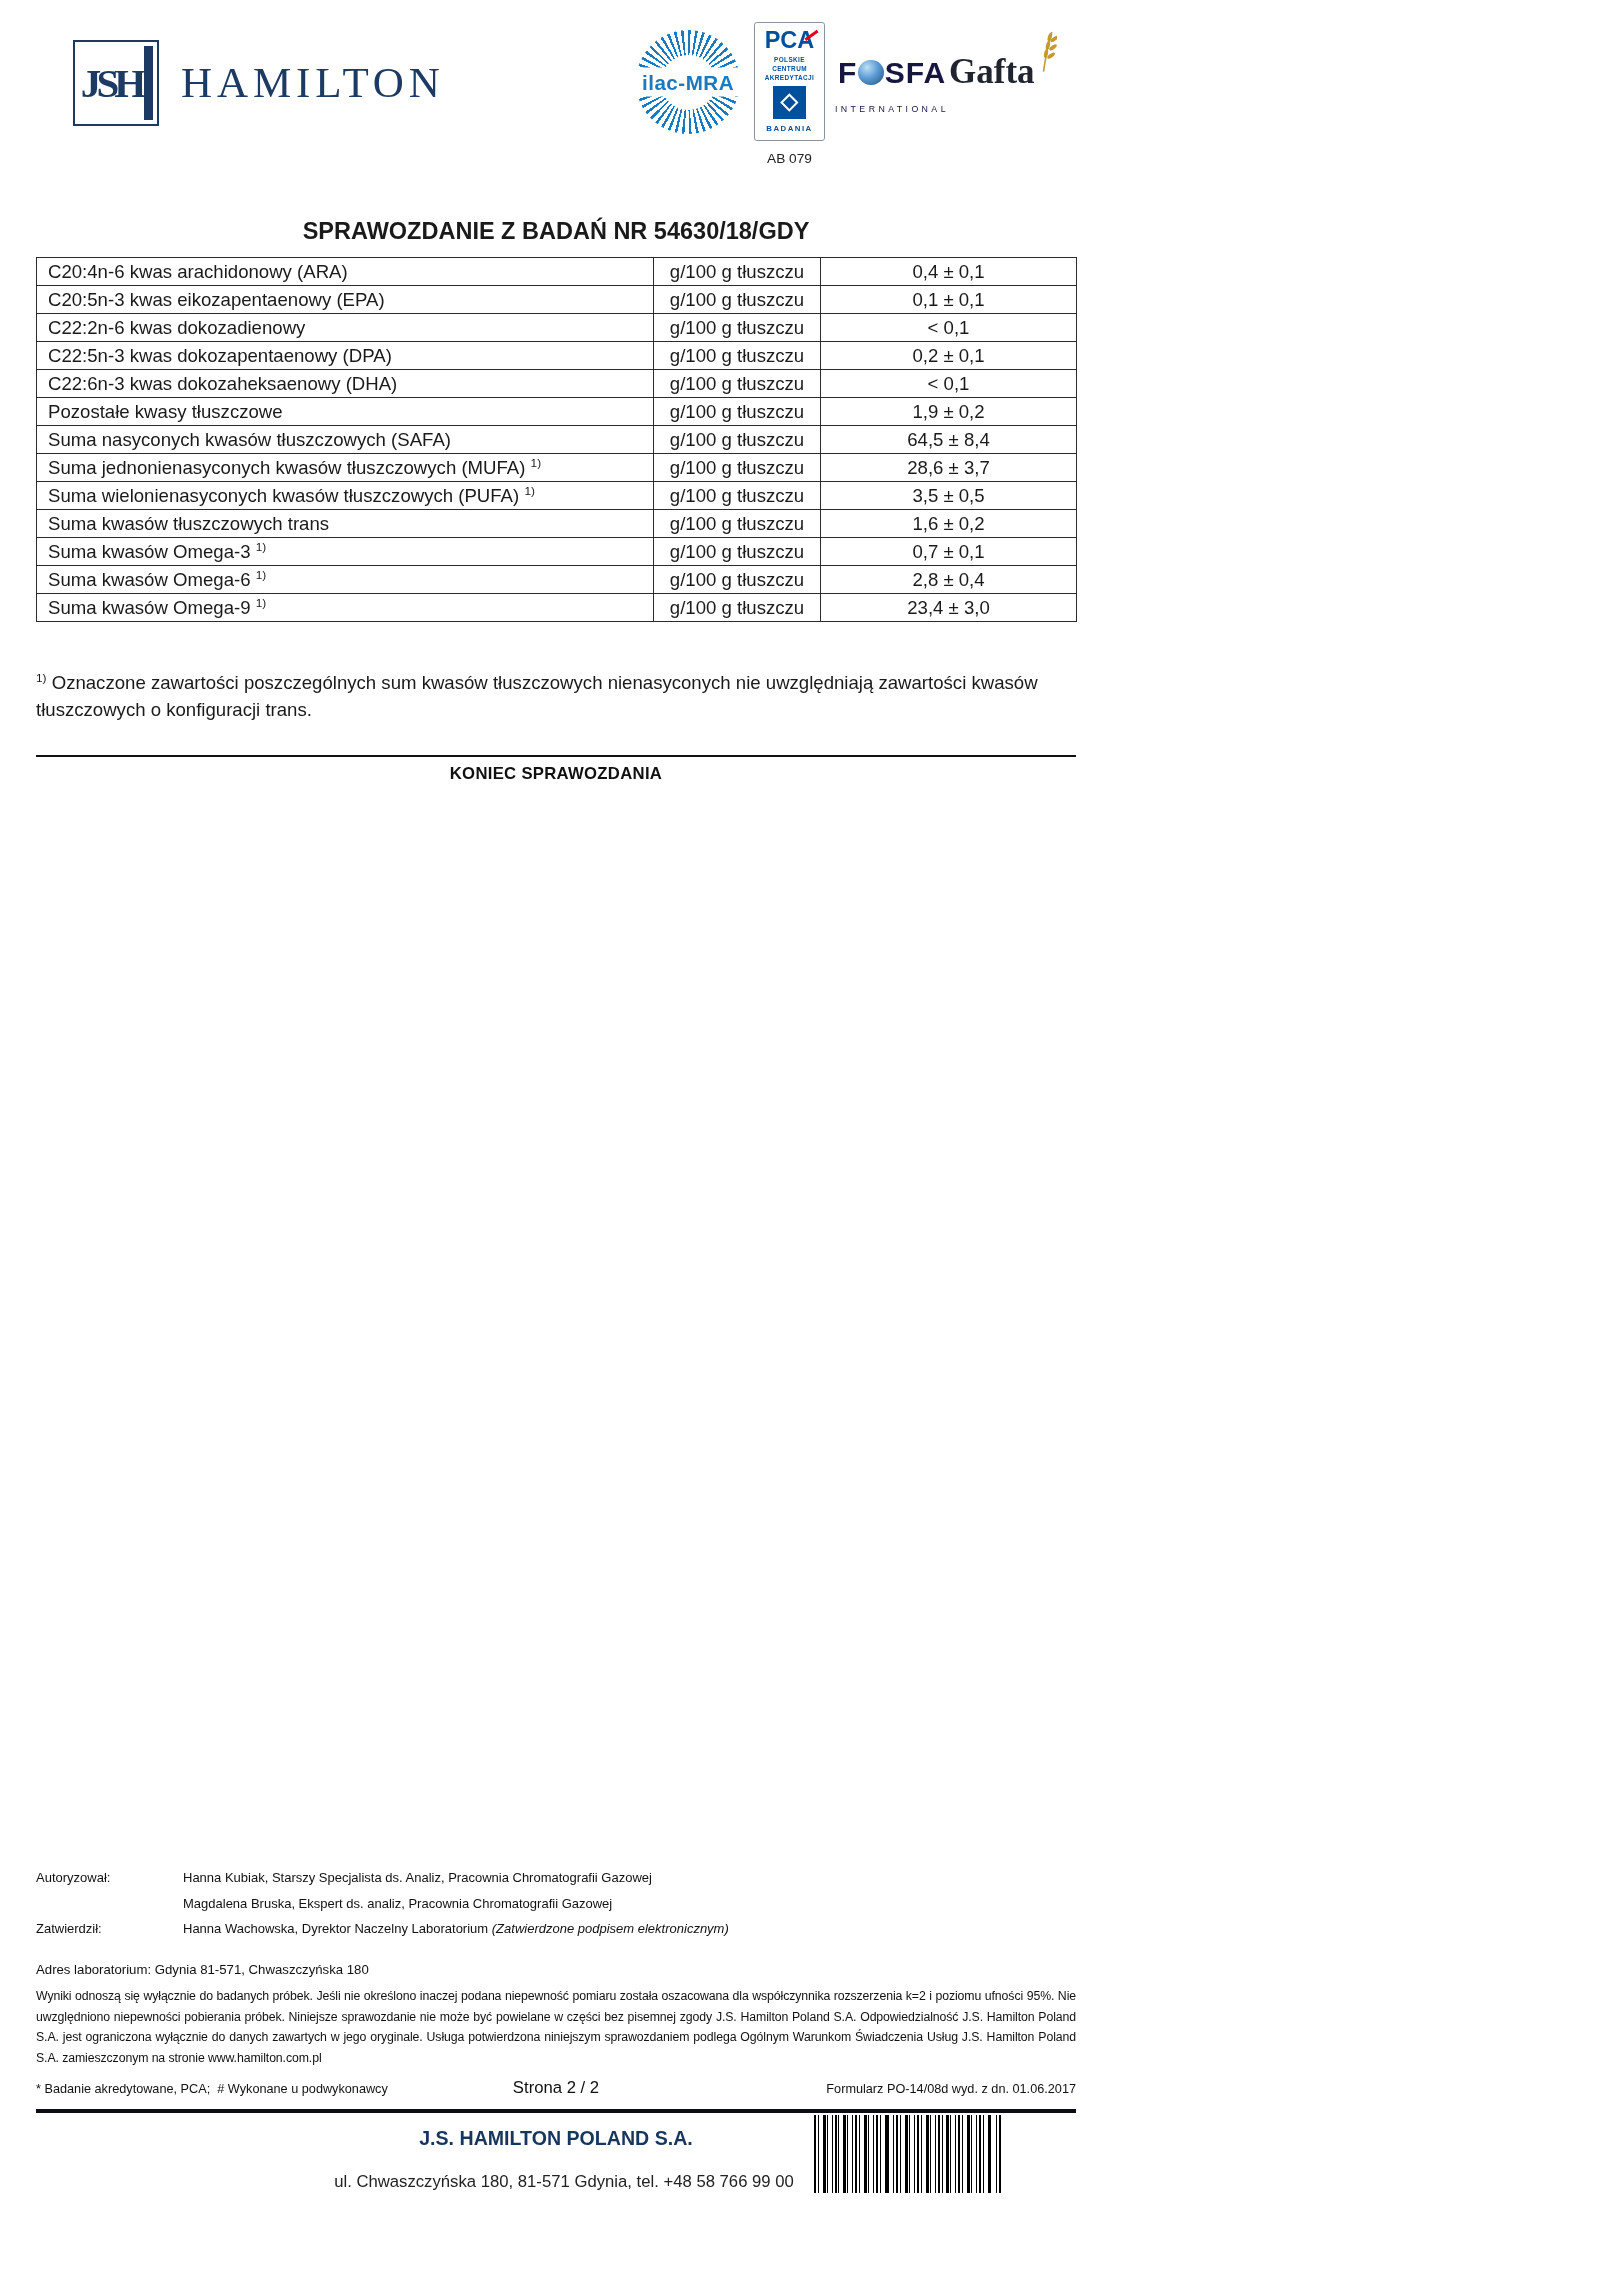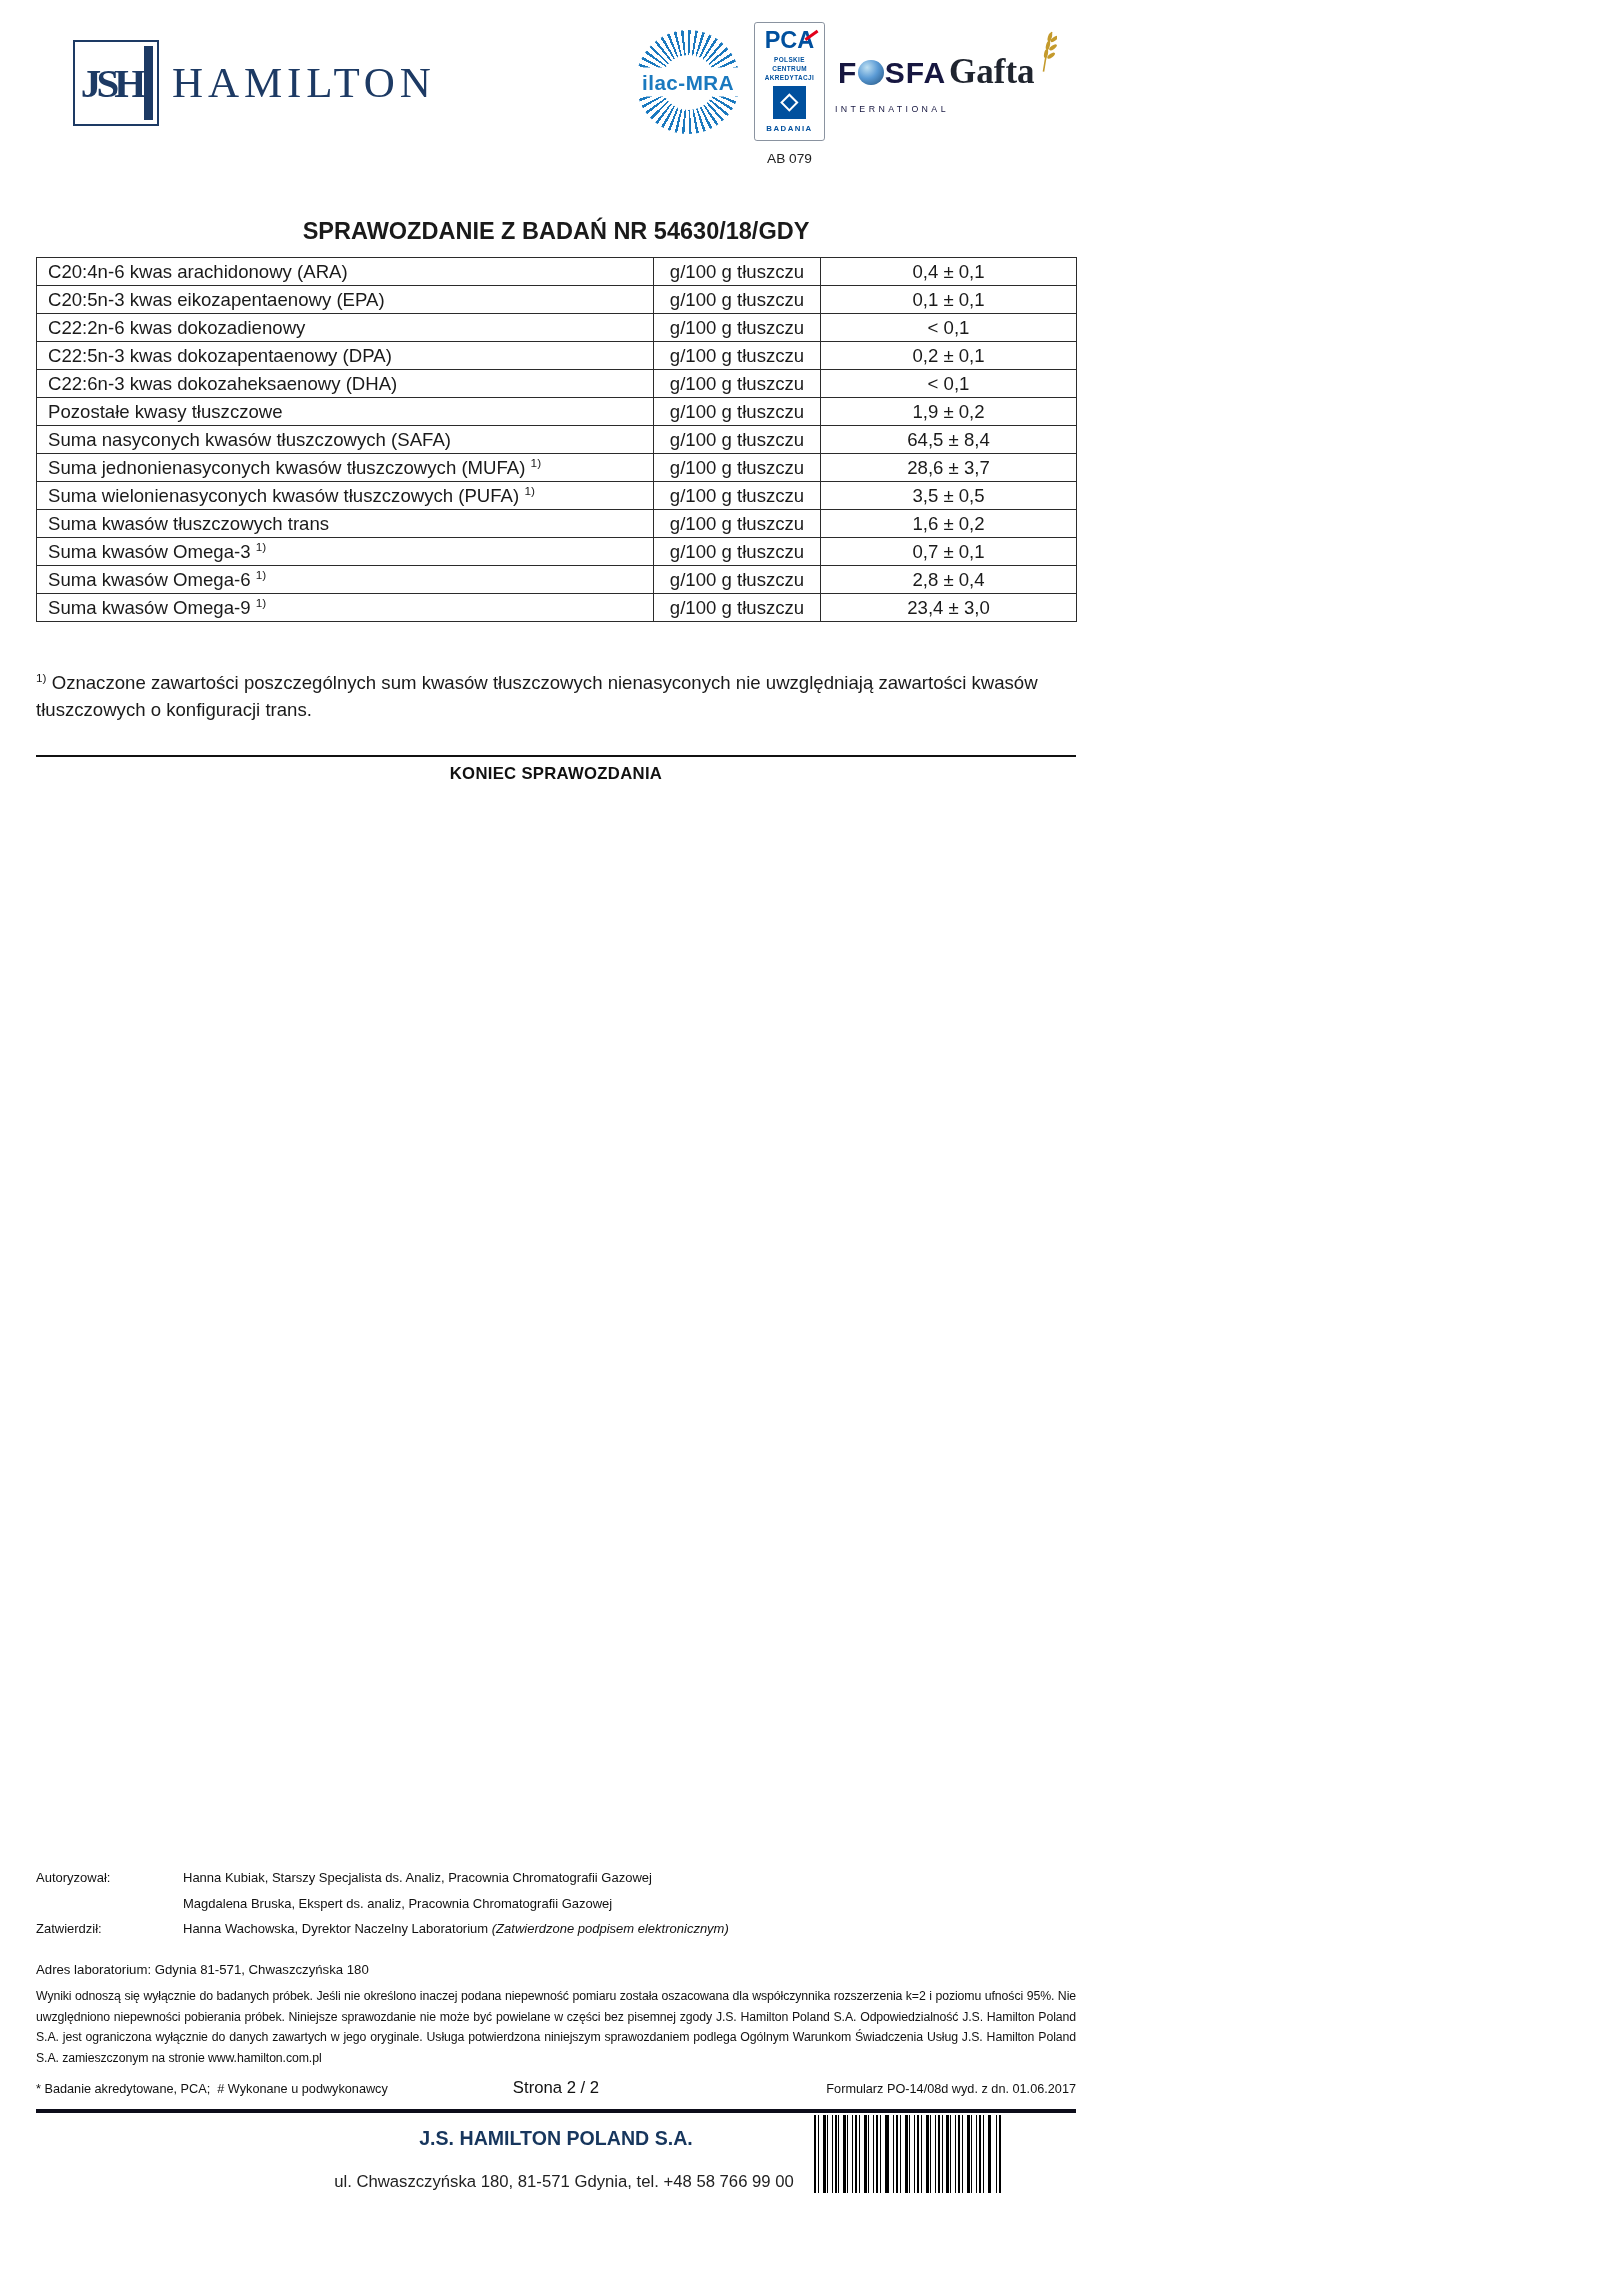--- a/index.html
+++ b/index.html
@@ -2,21 +2,21 @@
 <html><head>
 <meta charset="utf-8">
 <style>
   * { margin:0; padding:0; box-sizing:border-box; }
   body { font-family:"Liberation Sans", sans-serif; background:#ffffff; color:#1a1a1a; }
   .page { position:relative; width:1620px; height:2293px; background:#fff; overflow:hidden; }
 
   
   .header { position:absolute; left:36px; top:34px; width:1040px; height:176px; }
 
-  .jsh { position:absolute; left:37px; top:5.9px; display:flex; align-items:center; gap:13px; }
+  .jsh { position:absolute; left:37px; top:5.9px; display:flex; align-items:center; gap:22px; }
   .jsh-box { position:relative; width:86px; height:86px; border:2.9px solid #1d3a64;
              display:flex; align-items:center; justify-content:center; background:#fff; }
   .jsh-letters { font-family:"Liberation Serif", serif; font-weight:bold; font-size:41px;
                  color:#1d3a64; letter-spacing:-4.9px; margin-right:9.8px; }
   .jsh-bar { position:absolute; right:3.9px; top:3.9px; bottom:3.9px; width:8.8px; background:#1d3a64; }
   .jsh-name { font-family:"Liberation Serif", serif; font-size:43px; color:#1d3a64; letter-spacing:4.9px; }
 
   .ilac { position:absolute; left:600px; top:-3.9px; width:104px; height:104px; }
   .ilac-rays { position:absolute; inset:0; border-radius:50%;
                background:repeating-conic-gradient(from 0deg, #1a79bf 0deg 3deg, #ffffff 3deg 8deg); }

